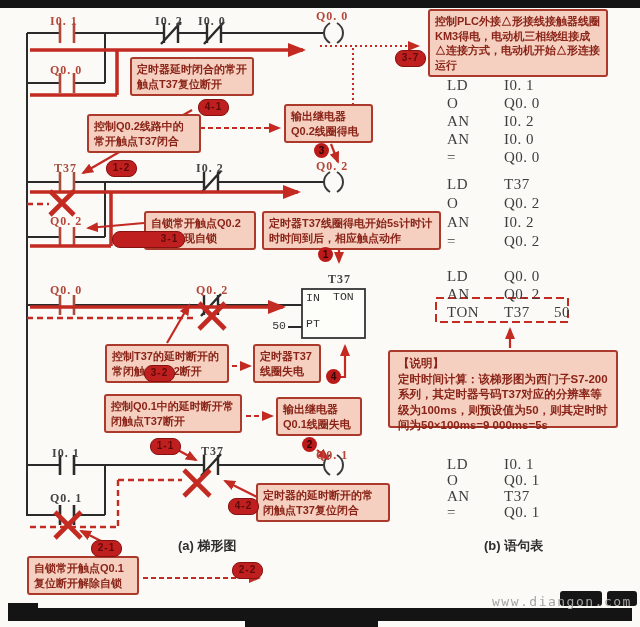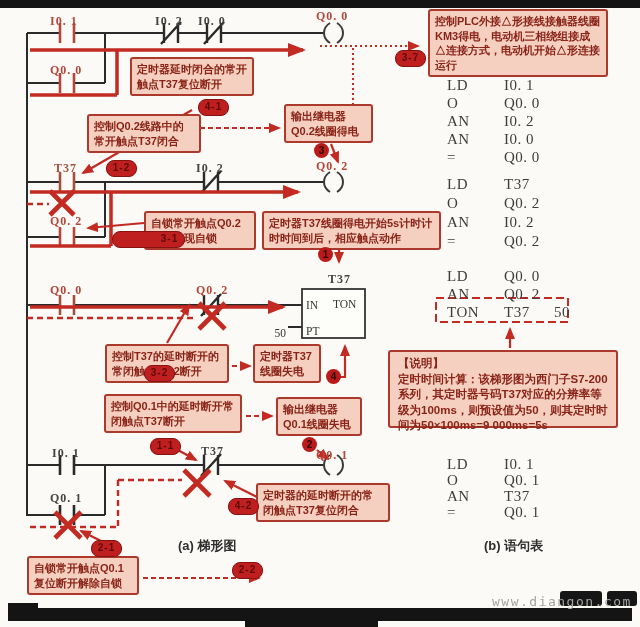--- a/index.html
+++ b/index.html
@@ -17,22 +17,22 @@
   .oval{position:absolute;width:29px;height:15px;background:#bf1f1f;border:1px solid #871212;
         border-radius:8px;color:#5e0b0b;font-size:10px;font-weight:bold;text-align:center;
         line-height:14px;letter-spacing:1px;}
   .circ{position:absolute;width:15px;height:15px;background:#bb1a1a;border-radius:50%;
         color:#2e0404;font-size:10px;font-weight:bold;text-align:center;line-height:15px;}
   .stl{position:absolute;font-family:"Liberation Serif",serif;font-size:15px;color:#3d3d3d;
        letter-spacing:0.5px;}
   .srow{display:flex;height:18px;align-items:flex-start;}
   .srow .op{width:57px;}
   .srow .a1{width:50px;}
-  .ton-txt{position:absolute;font-family:Liberation Serif, serif;font-size:11.5px;color:#333;
-           white-space:nowrap;margin-top:8px;}
+  .ton-txt{position:absolute;font-family:Liberation Mono, monospace;font-size:11.5px;color:#333;
+           white-space:nowrap;}
   .cap{position:absolute;font-size:13px;color:#2e2e2e;font-weight:bold;white-space:nowrap;}
   .note{position:absolute;background:#f5d0c0;border:2px solid #ac3a2c;border-radius:3px;
         color:#8a2418;font-size:11.5px;font-weight:bold;line-height:1.35;padding:4px 8px;
         box-sizing:border-box;}
   .wm{position:absolute;font-family:"DejaVu Sans Mono",monospace;font-size:13px;color:#a3a3a3;
       letter-spacing:1.5px;z-index:6;}
   .blob{position:absolute;background:#161616;border-radius:3px;z-index:5;}
 </style>
 </head>
 <body>

